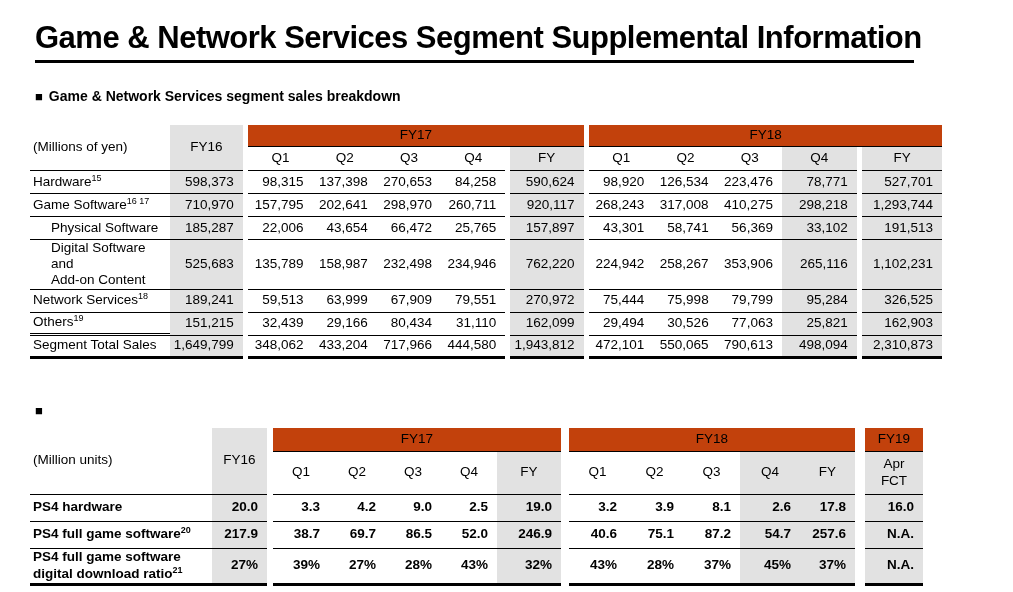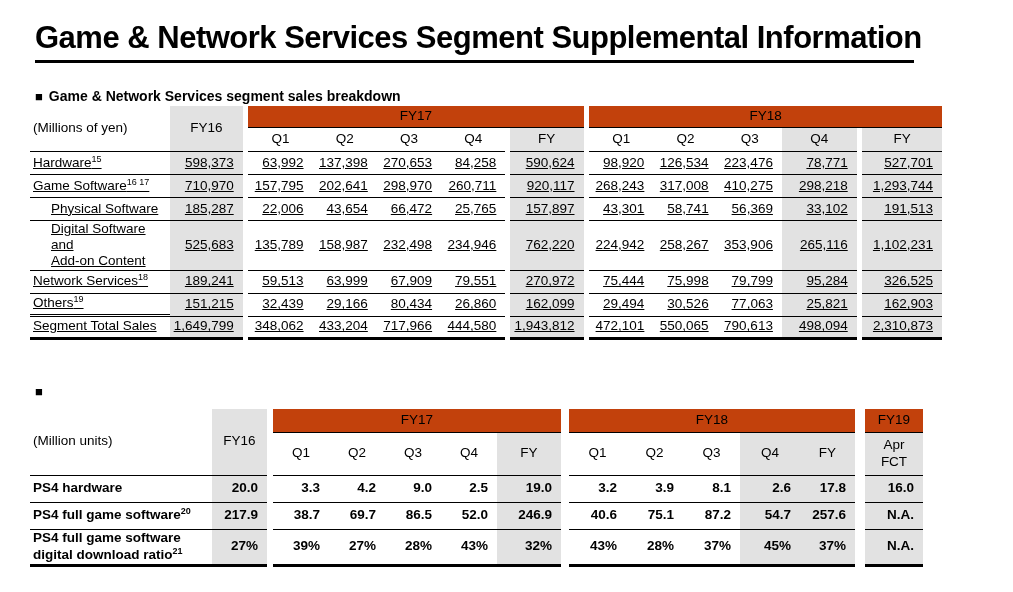--- a/index.html
+++ b/index.html
@@ -10,35 +10,35 @@
   .title{font-size:31px;font-weight:bold;letter-spacing:-0.5px;white-space:nowrap;
     border-bottom:3px solid #000;padding-bottom:4px;margin:0 28px 0 5px;}
 
   
   .sec{font-weight:bold;font-size:14px;margin-left:5px;display:flex;align-items:center;}
   .sec .bullet{font-size:13px;margin-right:6px;line-height:1;}
   .sec1{margin-top:25px;}
   .sec2{margin-top:45px;}
 
   
-  table{border-collapse:separate;border-spacing:0;table-layout:fixed;margin-top:2px;}
+  table{border-collapse:separate;border-spacing:0;table-layout:fixed;margin-top:21px;}
   td{padding:0;vertical-align:middle;font-size:13.5px;line-height:1.2;
      border-bottom:1px solid #000;overflow:hidden;}
   td.gap{border-bottom:none;background:#fff;}
   .sh{background:#e2e2e2;}
   .band{background:#c2410c;text-align:center;}
   .qh{text-align:center;}
   .num{text-align:right;padding-right:9px;white-space:nowrap;}
   .lbl{padding-left:3px;}
   .lbl.ind{padding-left:21px;}
   .pre{white-space:pre-line;}
   sup.fn{font-size:9px;line-height:0;vertical-align:baseline;position:relative;top:-5px;}
   tr.band-row{height:22px;}
   tr.q-row{height:24px;}
-  .t1 tr.data{height:23px;text-decoration:underline;}
+  .t1 tr.data{height:23px;}
   .t1 tr.r-tall{height:36px;}
   .t1 tr.total td{border-bottom:3px solid #000;font-size:13.5px;}
   .t1 tr.total td.gap{border-bottom:none;}
   .t1 td.dbl{border-bottom:3px double #000;}
   .t2{margin-top:11px;}
   .t2 tr.band-row{height:24px;}
   .t2 tr.q-row{height:43px;}
   .t2 tr.data{height:27px;font-weight:bold;}
   .t2 tr.r-tall{height:37px;}
   .t2 tr.last td{border-bottom:3px solid #000;}
@@ -96,21 +96,21 @@
       <td class="qh">Q3</td>
       <td class="qh sh">Q4</td>
       <td class="gap"></td>
       <td class="qh sh">FY</td>
     </tr>
 
     <tr class="data">
       <td class="lbl"><span class="pre">Hardware</span><sup class="fn">15</sup></td>
       <td class="num sh">598,373</td>
       <td class="gap"></td>
-      <td class="num">63,992</td>
+      <td class="num">98,315</td>
       <td class="num">137,398</td>
       <td class="num">270,653</td>
       <td class="num">84,258</td>
       <td class="gap"></td>
       <td class="num sh">590,624</td>
       <td class="gap"></td>
       <td class="num">98,920</td>
       <td class="num">126,534</td>
       <td class="num">223,476</td>
       <td class="num sh">78,771</td>
@@ -195,21 +195,21 @@
       <td class="num sh">326,525</td>
     </tr>
 
     <tr class="data">
       <td class="lbl dbl"><span class="pre">Others</span><sup class="fn">19</sup></td>
       <td class="num sh">151,215</td>
       <td class="gap"></td>
       <td class="num">32,439</td>
       <td class="num">29,166</td>
       <td class="num">80,434</td>
-      <td class="num">26,860</td>
+      <td class="num">31,110</td>
       <td class="gap"></td>
       <td class="num sh">162,099</td>
       <td class="gap"></td>
       <td class="num">29,494</td>
       <td class="num">30,526</td>
       <td class="num">77,063</td>
       <td class="num sh">25,821</td>
       <td class="gap"></td>
       <td class="num sh">162,903</td>
     </tr>

